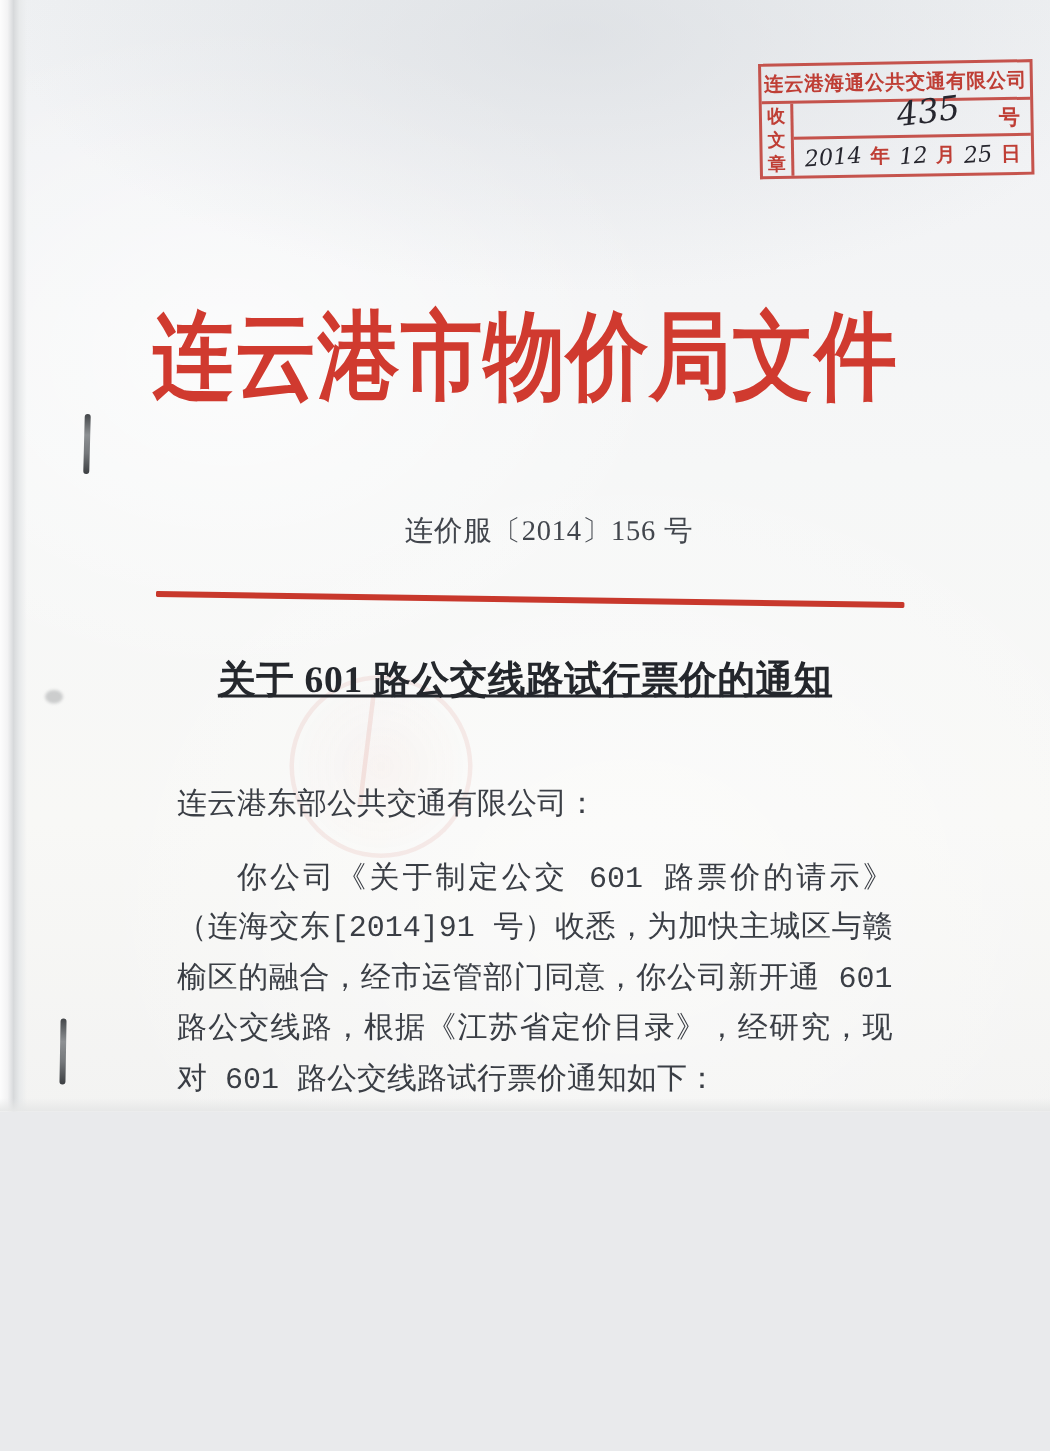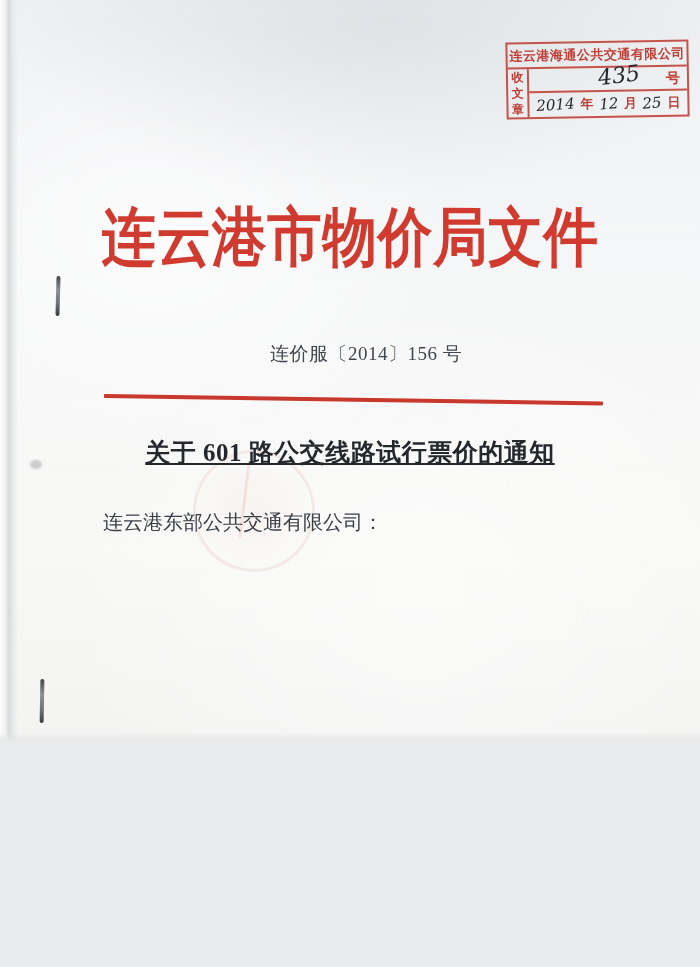--- a/index.html
+++ b/index.html
@@ -95,21 +95,21 @@
   }
   .seal-mark {
     position:absolute; left:243px; top:462px; width:3px; height:76px;
     background:rgba(208,90,80,0.13); transform:rotate(7deg); border-radius:2px;
   }
   .body-text {
     position:absolute; left:103px; top:506px; width:507px;
     font-size:20px; line-height:33.6px; color:#3a3e45;
     text-align:justify; text-justify:inter-ideograph;
   }
-  .body-text p { margin:0; }
+  .body-text p { margin:15px;font-family:Liberation Mono, monospace; }
   .para { text-indent:2em; }
 </style>
 </head>
 <body>
 
 <div class="page">
 
   <div class="edge-left"></div>
   <div class="edge-bottom"></div>
 
@@ -151,15 +151,16 @@
 
   <div class="red-rule"></div>
 
   <div class="seal-ghost"></div>
   <div class="seal-mark"></div>
 
   <div class="notice-title">关于 601 路公交线路试行票价的通知</div>
 
   <div class="body-text">
     <p class="salutation">连云港东部公共交通有限公司：</p>
+    <p class="para">你公司《关于制定公交 601 路票价的请示》（连海交东[2014]91 号）收悉，为加快主城区与赣榆区的融合，经市运管部门同意，你公司新开通 601 路公交线路，根据《江苏省定价目录》，经研究，现对 601 路公交线路试行票价通知如下：</p>
   </div>
 
 </div>
 
 </body></html>

